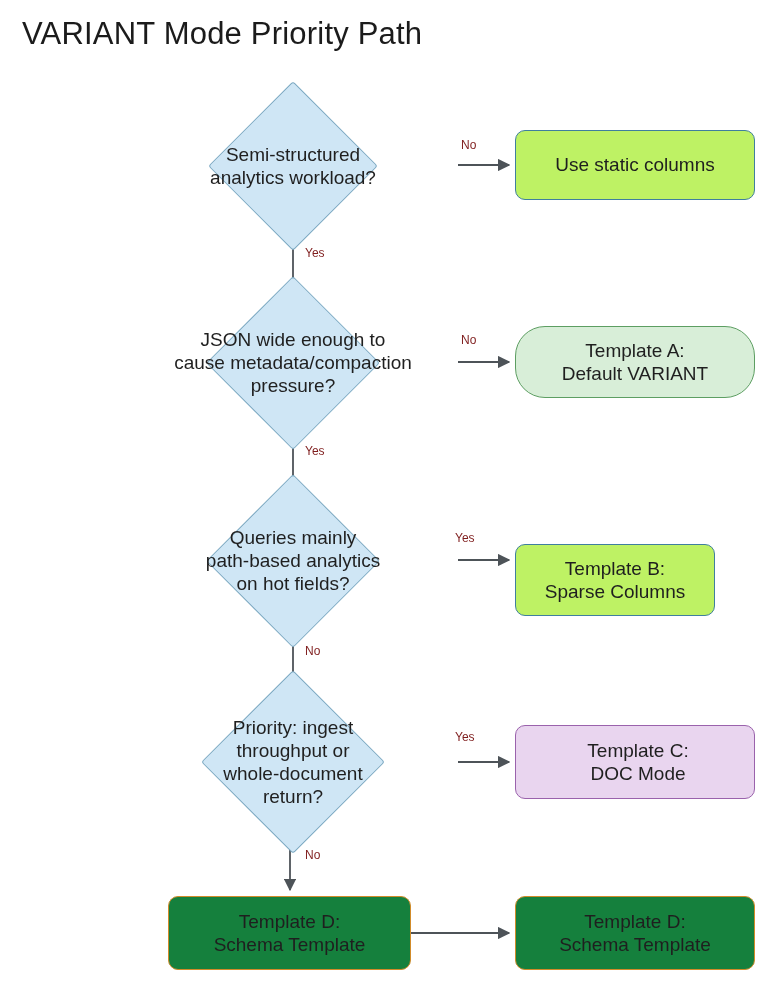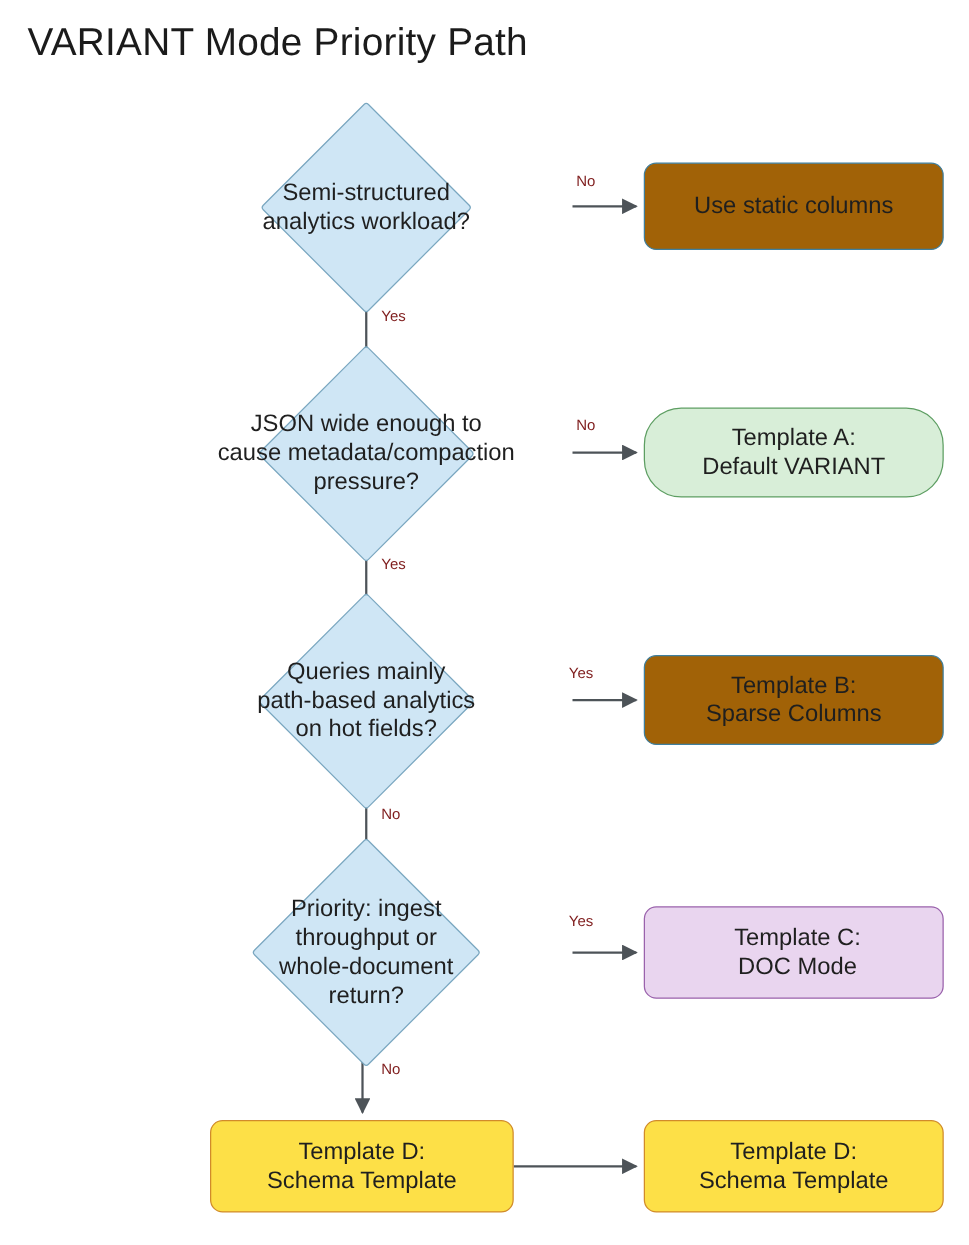--- a/index.html
+++ b/index.html
@@ -71,24 +71,24 @@
     white-space: pre-line;
   }
   
   .rect {
     border-radius: 10px;
     border-width: 1.8px;
     border-style: solid;
     white-space: pre-line;
     padding: 4px 8px;
   }
-  .fill-blue   { background: #a16207; border-color: #3f7f9e; }
+  .fill-blue   { background: #bef264; border-color: #3f7f9e; }
   .fill-green  { background: #d8eed8; border-color: #5d9e62; border-radius: 30px; }
   .fill-purple { background: #e9d5ef; border-color: #9a62ac; }
-  .fill-orange { background: #fde047; border-color: #d18b2a; }
+  .fill-orange { background: #15803d; border-color: #d18b2a; }
   .edge-label {
     position: absolute;
     font-size: 12px;
     color: #7f1d1d;
     white-space: nowrap;
   }
 </style>
 </head>
 <body>
 
@@ -146,21 +146,21 @@
 Default VARIANT</span>
   </div>
 
   <div class="node diamond" style="left:128px; top:509px; width:330px; height:103px;">
     <div class="dshape" style="width:121px; height:121px;"></div>
     <div class="dlabel">Queries mainly
 path-based analytics
 on hot fields?</div>
   </div>
 
-  <div class="node rect fill-blue" style="left:515px; top:524px; width:240px; height:72px;">
+  <div class="node rect fill-blue" style="left:515px; top:544px; width:200px; height:72px;">
     <span>Template B:
 Sparse Columns</span>
   </div>
 
   <div class="node diamond" style="left:128px; top:703px; width:330px; height:118px;">
     <div class="dshape" style="width:128px; height:128px;"></div>
     <div class="dlabel">Priority: ingest
 throughput or
 whole-document
 return?</div>

